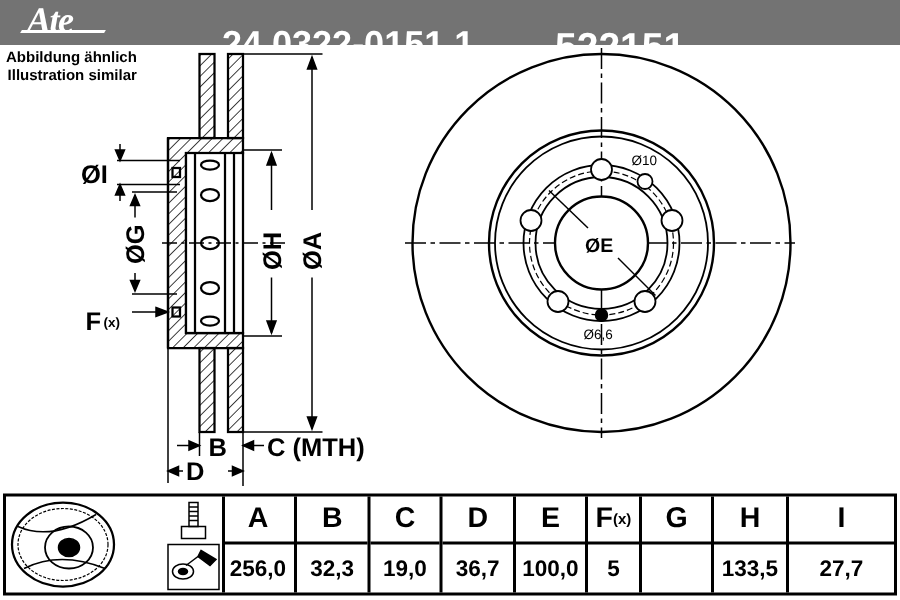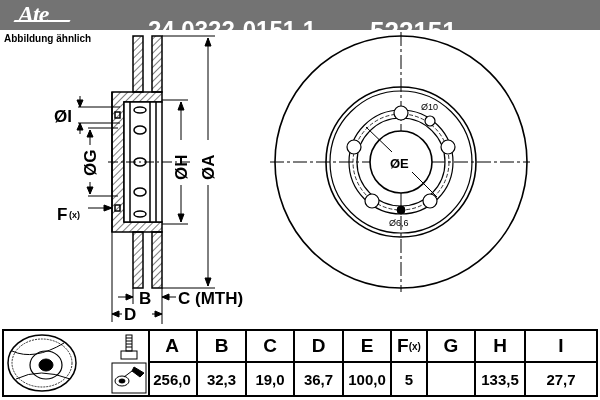--- a/index.html
+++ b/index.html
@@ -24,20 +24,21 @@
 
 <div class="header">
   <div class="logo">Ate</div>
   <div class="logo-swoosh"></div>
   <div class="part-no">24.0322-0151.1</div>
   <div class="ref-no">522151</div>
 </div>
 
 <div class="note">
   <div>Abbildung ähnlich</div>
+  <div>Illustration similar</div>
 </div>
 
 <svg class="drawing" width="600" height="330" viewBox="0 0 600 330">
   <defs>
     <pattern id="hatch" width="5" height="5" patternUnits="userSpaceOnUse" patternTransform="rotate(45)">
       <line x1="0" y1="0" x2="0" y2="5" stroke="#000" stroke-width="1"></line>
     </pattern>
   </defs>
 
   <g stroke="#000" stroke-width="1.5" fill="none">

